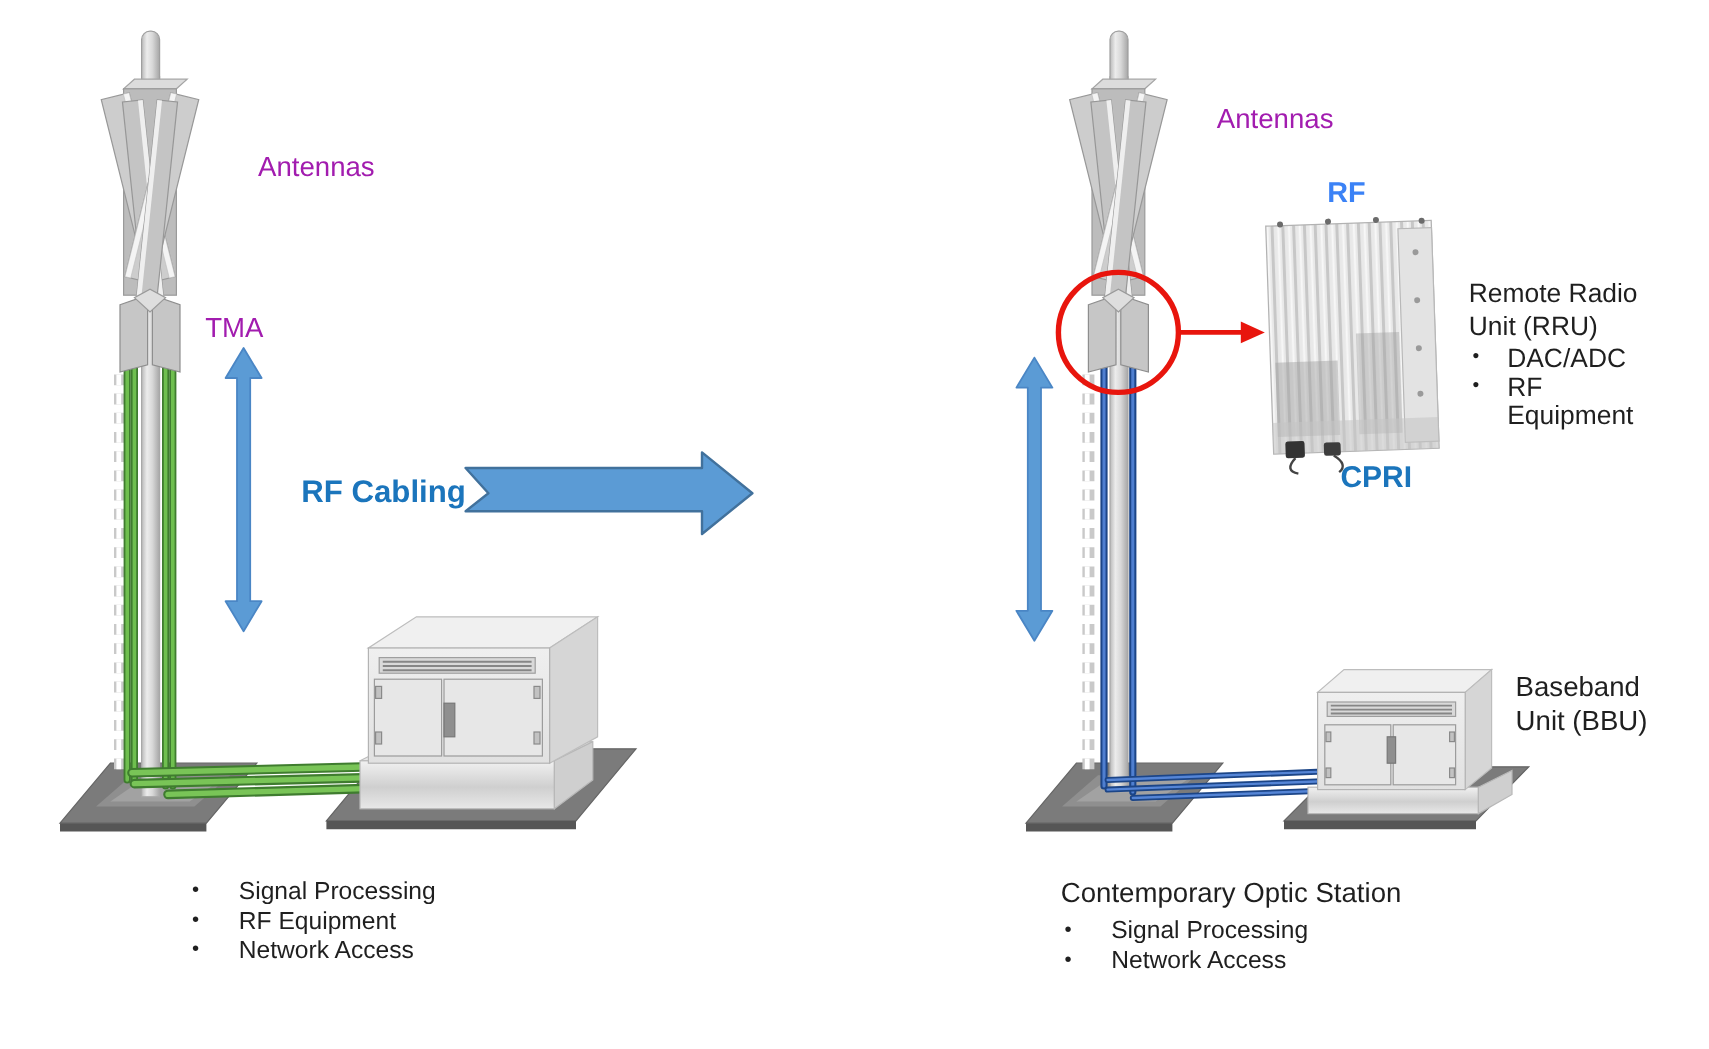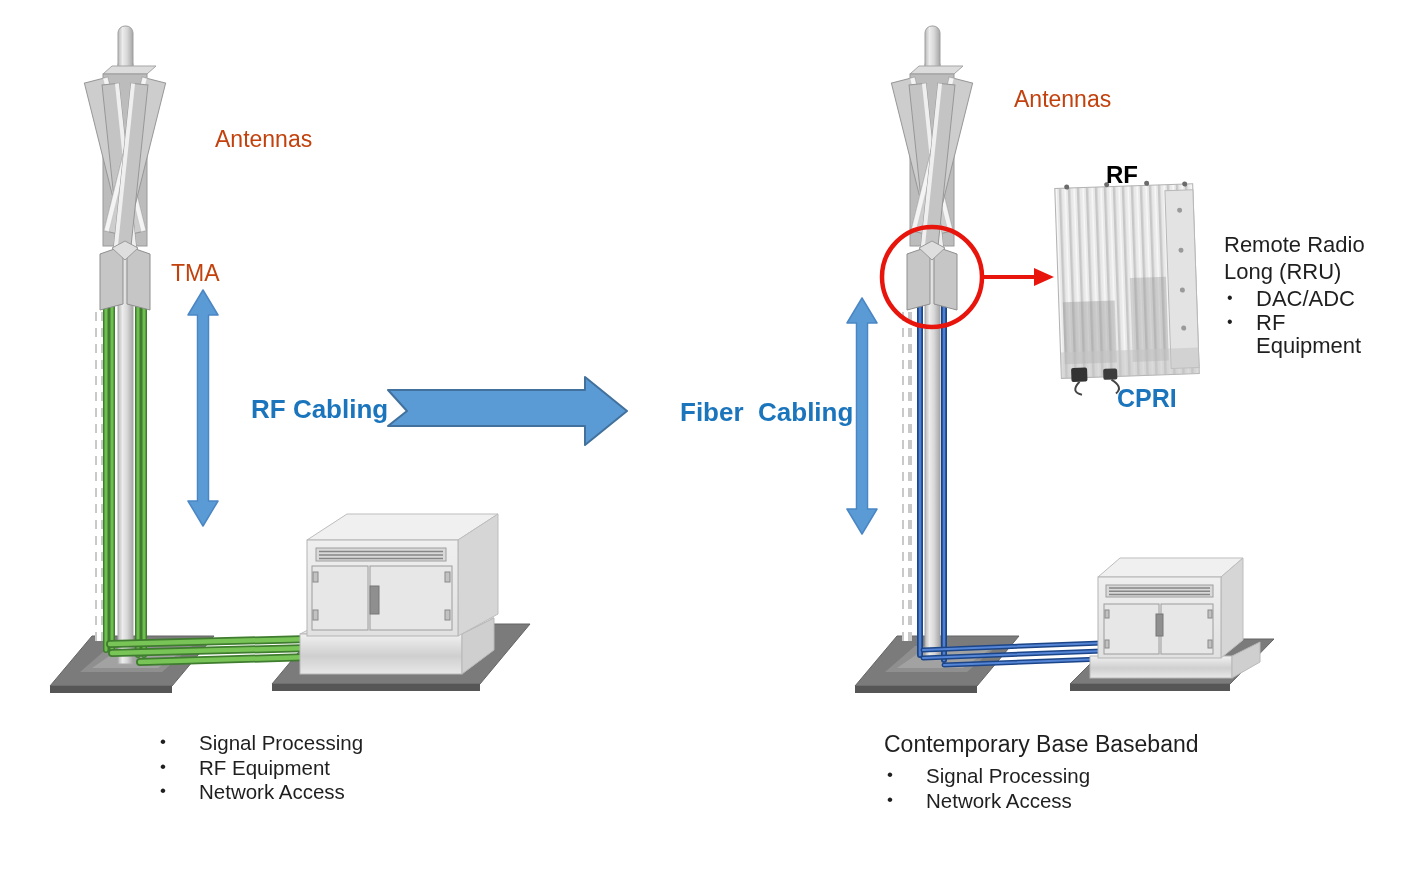--- a/index.html
+++ b/index.html
@@ -2,23 +2,23 @@
 <html><head>
 <meta charset="utf-8">
 <style>
   html,body{margin:0;padding:0;background:#ffffff;}
   .stage{
     position:relative;width:1424px;height:874px;background:#ffffff;
     font-family:"Liberation Sans",sans-serif;color:#1f1f1f;overflow:hidden;
   }
   .stage svg{position:absolute;left:0;top:0;}
   .lbl{position:absolute;white-space:nowrap;}
-  .lbl-plain{font-size:23px;color:#c2410c;}
+  .lbl-plain{font-size:23px;color:#a21caf;}
   .lbl-blue{font-size:26px;font-weight:bold;color:#1B75BC;margin-left:23px;}
-  .lbl-green{font-size:24px;font-weight:bold;color:#000000;margin-top:14px;}
+  .lbl-green{font-size:24px;font-weight:bold;color:#3b82f6;}
   .pre{white-space:pre;}
   .rru-block{position:absolute;left:1224px;top:231px;width:170px;}
   .rru-title{font-size:22px;line-height:27px;color:#1f1f1f;}
   .mini-list{list-style:none;margin:2px 0 0 0;padding:0;}
   .mini-list li{position:relative;font-size:22px;line-height:23.5px;padding-left:32px;color:#1f1f1f;}
   .mini-list li::before{content:"\2022";position:absolute;left:3px;top:-1px;font-size:16px;}
   .bbu-block{position:absolute;left:1263px;top:558px;width:138px;font-size:23px;line-height:28px;color:#1f1f1f;}
   .caption{position:absolute;}
   .cap-title{font-size:23px;color:#1f1f1f;margin:0 0 6px 0;}
   .cap-list{list-style:none;margin:0;padding:0;}
@@ -211,43 +211,43 @@
     <circle cx="932" cy="277" r="50" fill="none" stroke="#E8150D" stroke-width="4.5"></circle>
     <g>
       <line x1="984" y1="277" x2="1036" y2="277" stroke="#E8150D" stroke-width="4"></line>
       <polygon points="1034,268 1054,277 1034,286" fill="#E8150D"></polygon>
     </g>
   </svg>
 
   <div class="lbl lbl-plain" style="left:215px;top:126px">Antennas</div>
   <div class="lbl lbl-plain" style="left:171px;top:260px">TMA</div>
   <div class="lbl lbl-blue" style="left:228px;top:394px">RF Cabling</div>
-  <div class="lbl lbl-blue pre" style="left:657px;top:397px">Fiber  Cabling</div>
   <div class="lbl lbl-plain" style="left:1014px;top:86px">Antennas</div>
   <div class="lbl lbl-green" style="left:1106px;top:147px">RF</div>
   <div class="lbl lbl-blue" style="left:1094px;top:384px;font-size:25px">CPRI</div>
 
   <div class="rru-block">
-    <div class="rru-title">Remote Radio Long (RRU)</div>
+    <div class="rru-title">Remote Radio Unit (RRU)</div>
     <ul class="mini-list">
       <li>DAC/ADC</li>
       <li>RF Equipment</li>
     </ul>
   </div>
 
+  <div class="bbu-block">Baseband Unit (BBU)</div>
 
   <div class="caption" style="left:157px;top:731px">
     <ul class="cap-list">
       <li>Signal Processing</li>
       <li>RF Equipment</li>
       <li>Network Access</li>
     </ul>
   </div>
 
   <div class="caption" style="left:884px;top:731px">
-    <div class="cap-title">Contemporary Base Baseband</div>
+    <div class="cap-title">Contemporary Optic Station</div>
     <ul class="cap-list">
       <li>Signal Processing</li>
       <li>Network Access</li>
     </ul>
   </div>
 
 </div>
 
 </body></html>

